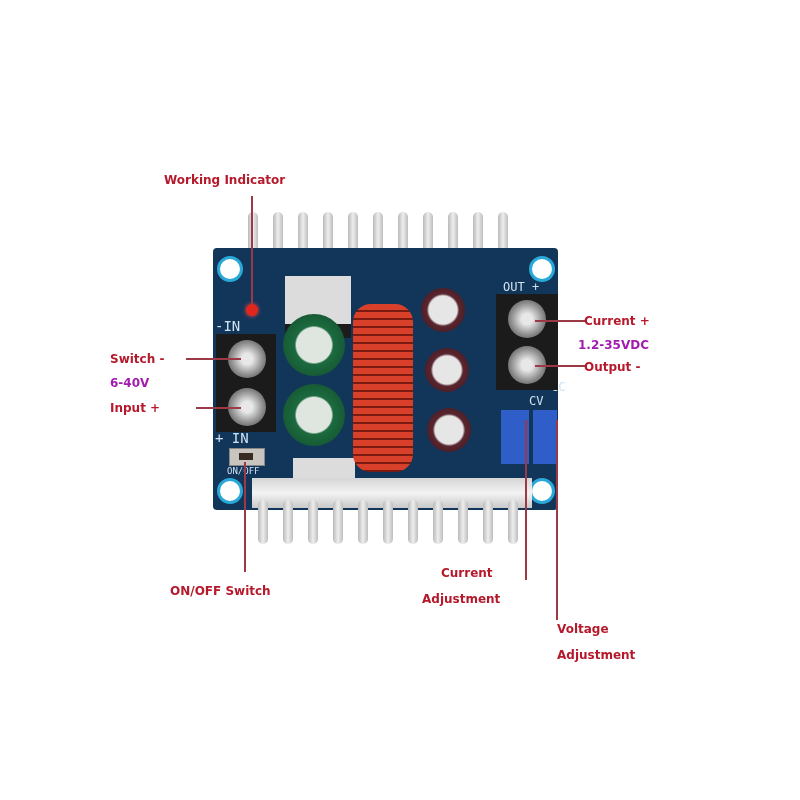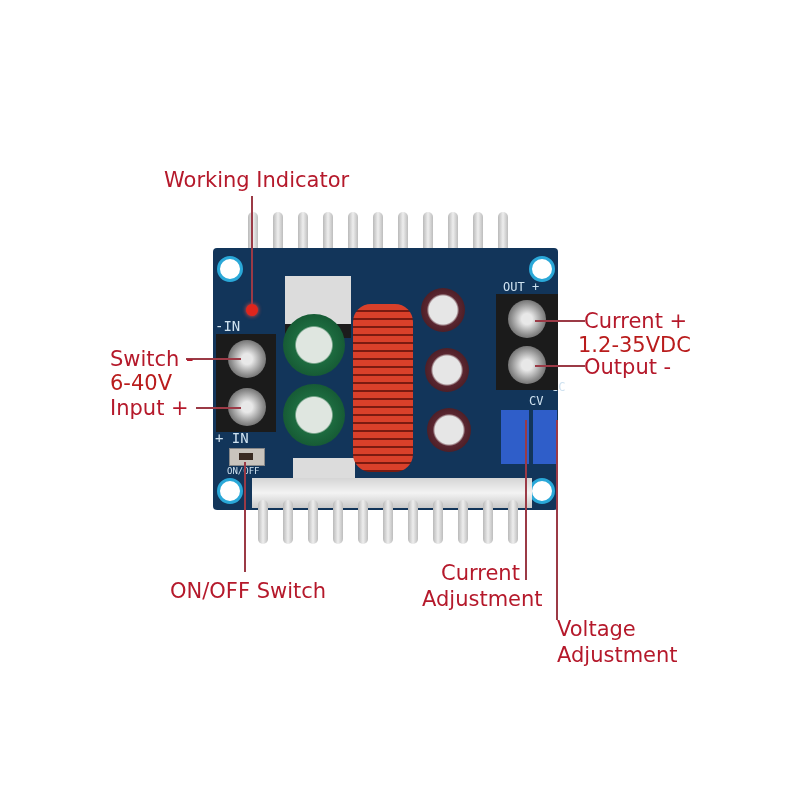--- a/index.html
+++ b/index.html
@@ -1,18 +1,18 @@
 <!DOCTYPE html>
 <html><head>
   <meta charset="utf-8">
   <style>
     html, body { margin: 0; padding: 0; }
     body { width: 800px; height: 800px; background: #ffffff; position: relative; overflow: hidden; font-family: "DejaVu Sans", sans-serif; }
-    .label { position: absolute; font-weight: normal; font-size: 21px; color: #b5192b; white-space: nowrap; line-height: 26px; }
-    .label.black { color: #b91c1c; }
+    .label { position: absolute; font-weight: bold; font-size: 12px; color: #b5192b; white-space: nowrap; line-height: 26px; }
+    .label.black { color: #a21caf; }
     .line { position: absolute; background: #9b3a46; }
     .board { position: absolute; left: 213px; top: 248px; width: 345px; height: 262px; background: #12355a; border-radius: 4px; }
     .hole { position: absolute; width: 26px; height: 26px; border-radius: 50%; background: #ffffff; border: 3px solid #2aa8d8; box-sizing: border-box; }
     .fin { position: absolute; width: 10px; background: linear-gradient(90deg,#b9b9b9,#eeeeee,#bdbdbd); border-radius: 5px; }
     .sink { position: absolute; background: linear-gradient(180deg,#d5d5d5,#f3f3f3,#c9c9c9); }
     .term { position: absolute; background: #1b1b1b; }
     .screw { position: absolute; width: 38px; height: 38px; border-radius: 50%; background: radial-gradient(circle,#e8e8e8 20%,#8c8c8c 60%,#3a3a3a 100%); }
     .cap { position: absolute; border-radius: 50%; }
     .coil { position: absolute; border-radius: 18px; background: repeating-linear-gradient(180deg,#d9402a 0 6px,#7a1a10 6px 8px); }
     .pot { position: absolute; background: #2f5ec9; }

